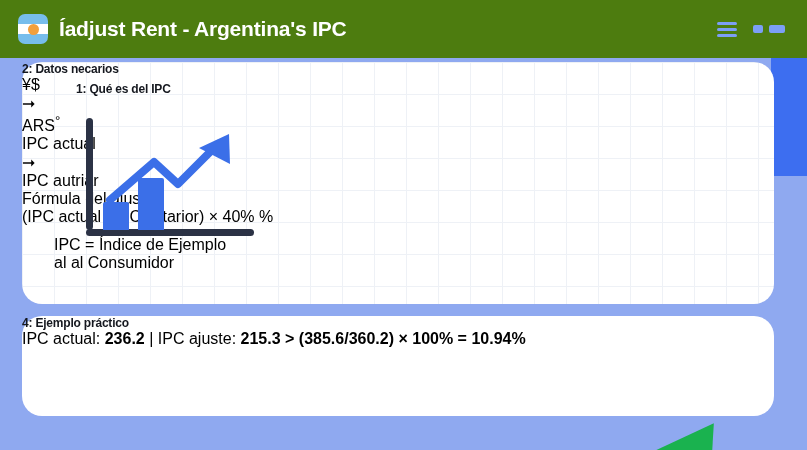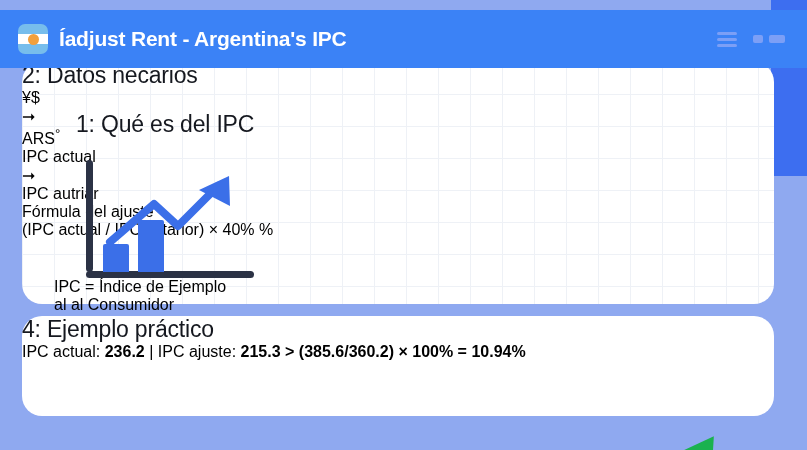--- a/index.html
+++ b/index.html
@@ -22,25 +22,25 @@
     top: 0;
     right: 0;
     width: 36px;
     height: 176px;
     background: #3d6ef0;
   }
 
   
   .header {
     position: absolute;
-    top: 10px;
+    top: 0;
     left: 0;
     width: 807px;
     height: 58px;
-    background: #3b82f6;
+    background: #4d7c0f;
     display: flex;
     align-items: center;
     padding: 0 22px 0 18px;
     z-index: 5;
     justify-content: flex-end;
   }
 
   .flag-logo {
     width: 30px;
     height: 30px;
@@ -128,35 +128,35 @@
 
   .card-bottom {
     left: 22px;
     top: 316px;
     width: 752px;
     height: 100px;
     background-image: none;
   }
 
   .section-title {
-    font-size: 23px;
-    font-weight: normal;
+    font-size: 12px;
+    font-weight: bold;
     color: #15181f;
     letter-spacing: -0.2px;
     white-space: nowrap;
   }
 
   
   .sec1 {
     position: absolute;
     left: 32px;
     top: 20px;
     width: 240px;
   }
-  .sec1-title { margin-left: 22px; margin-top: 29px; }
+  .sec1-title { margin-left: 22px; }
 
   .chart-area {
     position: relative;
     width: 185px;
     height: 118px;
     margin: 22px 0 0 32px;
   }
   .axis-v {
     position: absolute;
     left: 0; top: 0;

